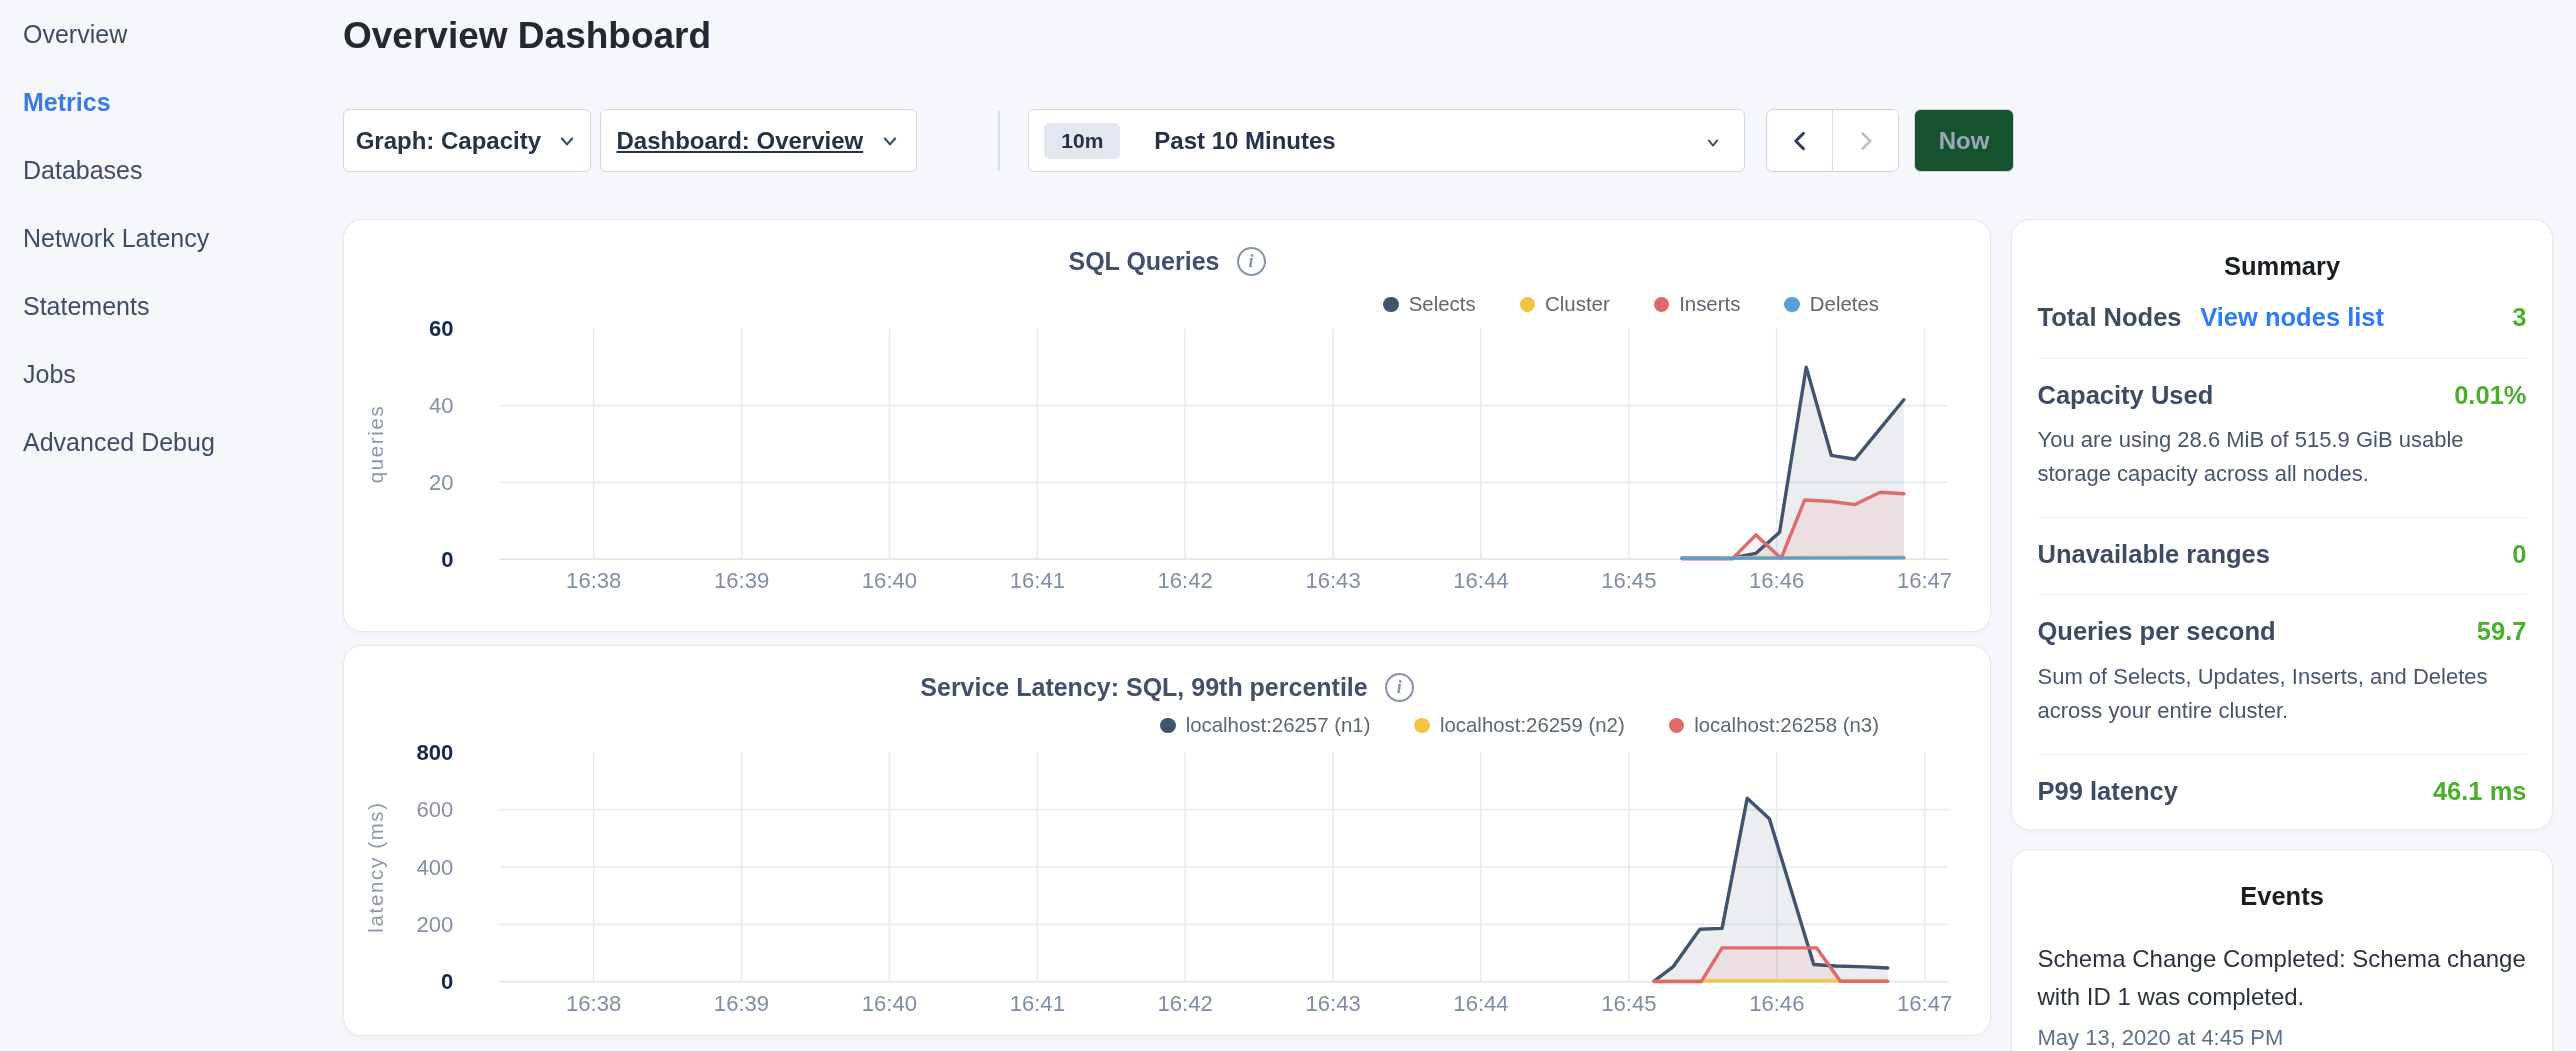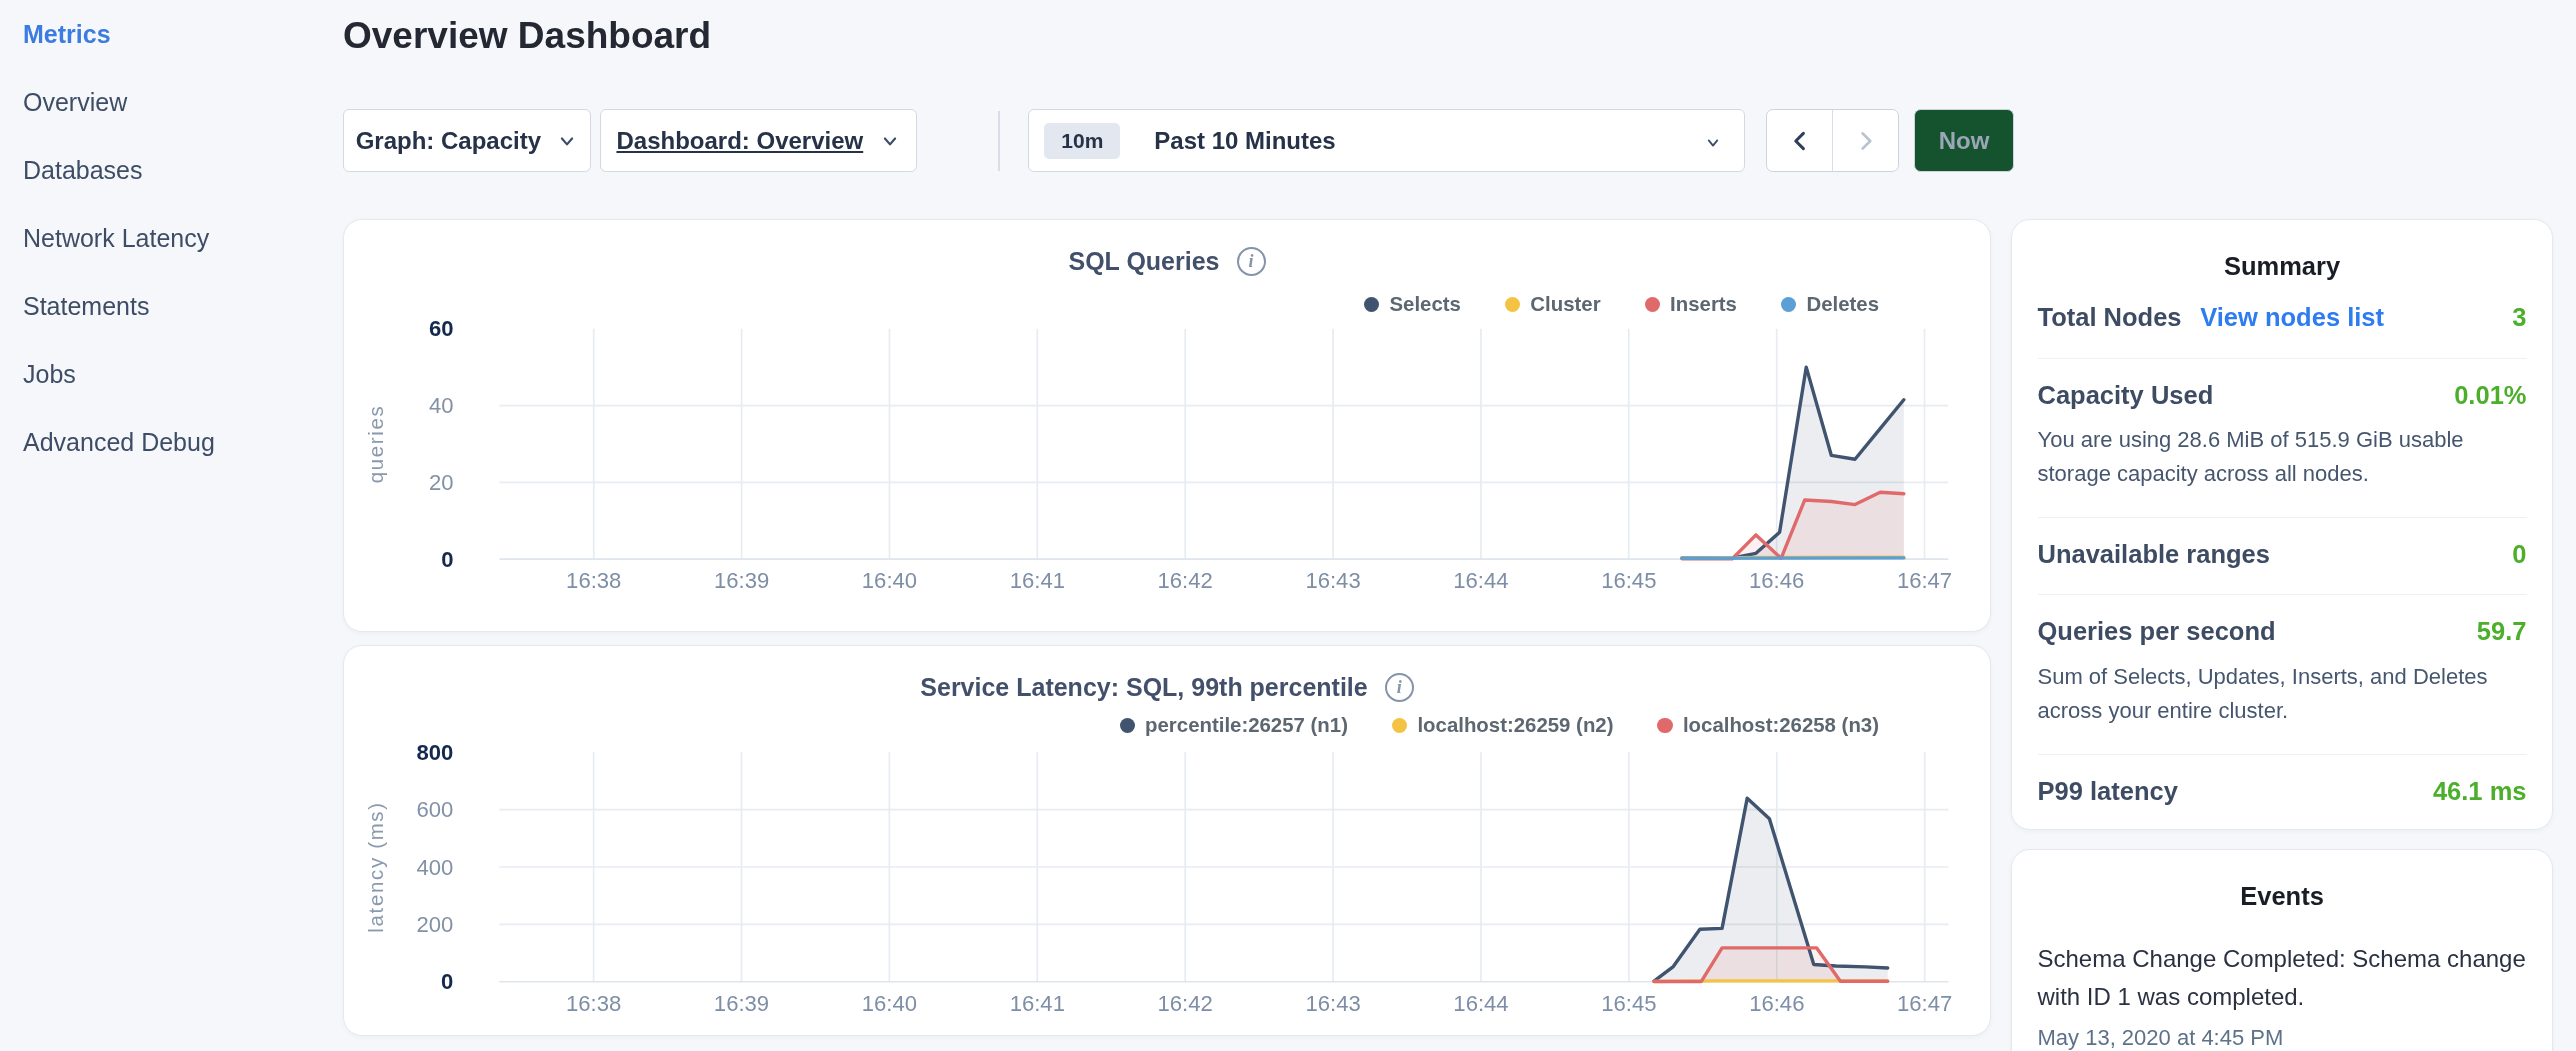--- a/index.html
+++ b/index.html
@@ -33,21 +33,21 @@
 
   
   .card { position:absolute; background:#fff; border:1.7px solid #e4e9f0; border-radius:19px;
     box-shadow:0 1.7px 4.3px rgba(40,50,70,0.04); }
   .chart-card { left:343px; width:1648px; }
   .chart-title-row { position:absolute; left:0; top:27px; width:100%; display:flex;
     align-items:center; justify-content:center; gap:17px; font-size:25px; font-weight:700; color:#42506b; }
   .info-icon { width:29px; height:29px; border:2.6px solid #8494a9; border-radius:50%; color:#8494a9;
     font-size:18px; font-weight:700; display:flex; align-items:center; justify-content:center;
     font-family:"Liberation Serif", serif; font-style:italic; cursor:pointer; }
-  .legend { position:absolute; right:111px; display:flex; gap:44px; align-items:center;font-weight:bold; }
+  .legend { position:absolute; right:111px; display:flex; gap:44px; align-items:center; }
   .legend-item { display:flex; align-items:center; gap:10.2px; font-size:20.4px; color:#5d6771; cursor:pointer; }
   .legend-dot { width:15.3px; height:15.3px; border-radius:50%; }
   .xlab { font-size:26px; fill:#7d8ea6; }
   .ylab { font-size:26px; fill:#8291a6; }
   .ylab-strong { font-size:26px; font-weight:700; fill:#14294d; }
   .unit-lab { font-size:24px; fill:#8a99ad; letter-spacing:2px; }
 
   
   .side-card { left:2011px; width:542px; padding:0 25.5px; }
   .side-card h3 { text-align:center; font-size:25.5px; font-weight:700; color:#191d26; margin-top:32px; }
@@ -59,22 +59,22 @@
   .sum-value { margin-left:auto; font-size:25.5px; font-weight:700; color:#4caf2b; white-space:nowrap; }
   .sum-desc { margin-top:13.6px; font-size:22px; color:#46566e; line-height:1.55; }
   .event-item { margin-top:29px; }
   .event-text { font-size:24px; color:#2a3140; line-height:1.6; }
   .event-time { margin-top:8.5px; font-size:22px; color:#5d7189; }
 </style>
 </head>
 <body>
 
 <nav class="sidebar" id="sidebar">
+    <div class="nav-item">Overview</div>
     <div class="nav-item active">Metrics</div>
-    <div class="nav-item">Overview</div>
     <div class="nav-item">Databases</div>
     <div class="nav-item">Network Latency</div>
     <div class="nav-item">Statements</div>
     <div class="nav-item">Jobs</div>
     <div class="nav-item">Advanced Debug</div>
   </nav>
 
 <h1 class="page-title">Overview Dashboard</h1>
 
 <div>
@@ -174,21 +174,21 @@
     </svg>
   </section>
 <section class="card chart-card" id="chart-card-1" style="top: 645px; height: 391px;">
     <div class="chart-title-row">
       <span>Service Latency: SQL, 99th percentile</span>
       <span class="info-icon">i</span>
     </div>
     <div class="legend" style="top: 68px;">
       <span class="legend-item">
         <span class="legend-dot" style="background: rgb(64, 83, 111);"></span>
-        <span>percentile:26257 (n1)</span>
+        <span>localhost:26257 (n1)</span>
       </span>
       <span class="legend-item">
         <span class="legend-dot" style="background: rgb(244, 195, 67);"></span>
         <span>localhost:26259 (n2)</span>
       </span>
       <span class="legend-item">
         <span class="legend-dot" style="background: rgb(224, 106, 106);"></span>
         <span>localhost:26258 (n3)</span>
       </span>
     </div>

